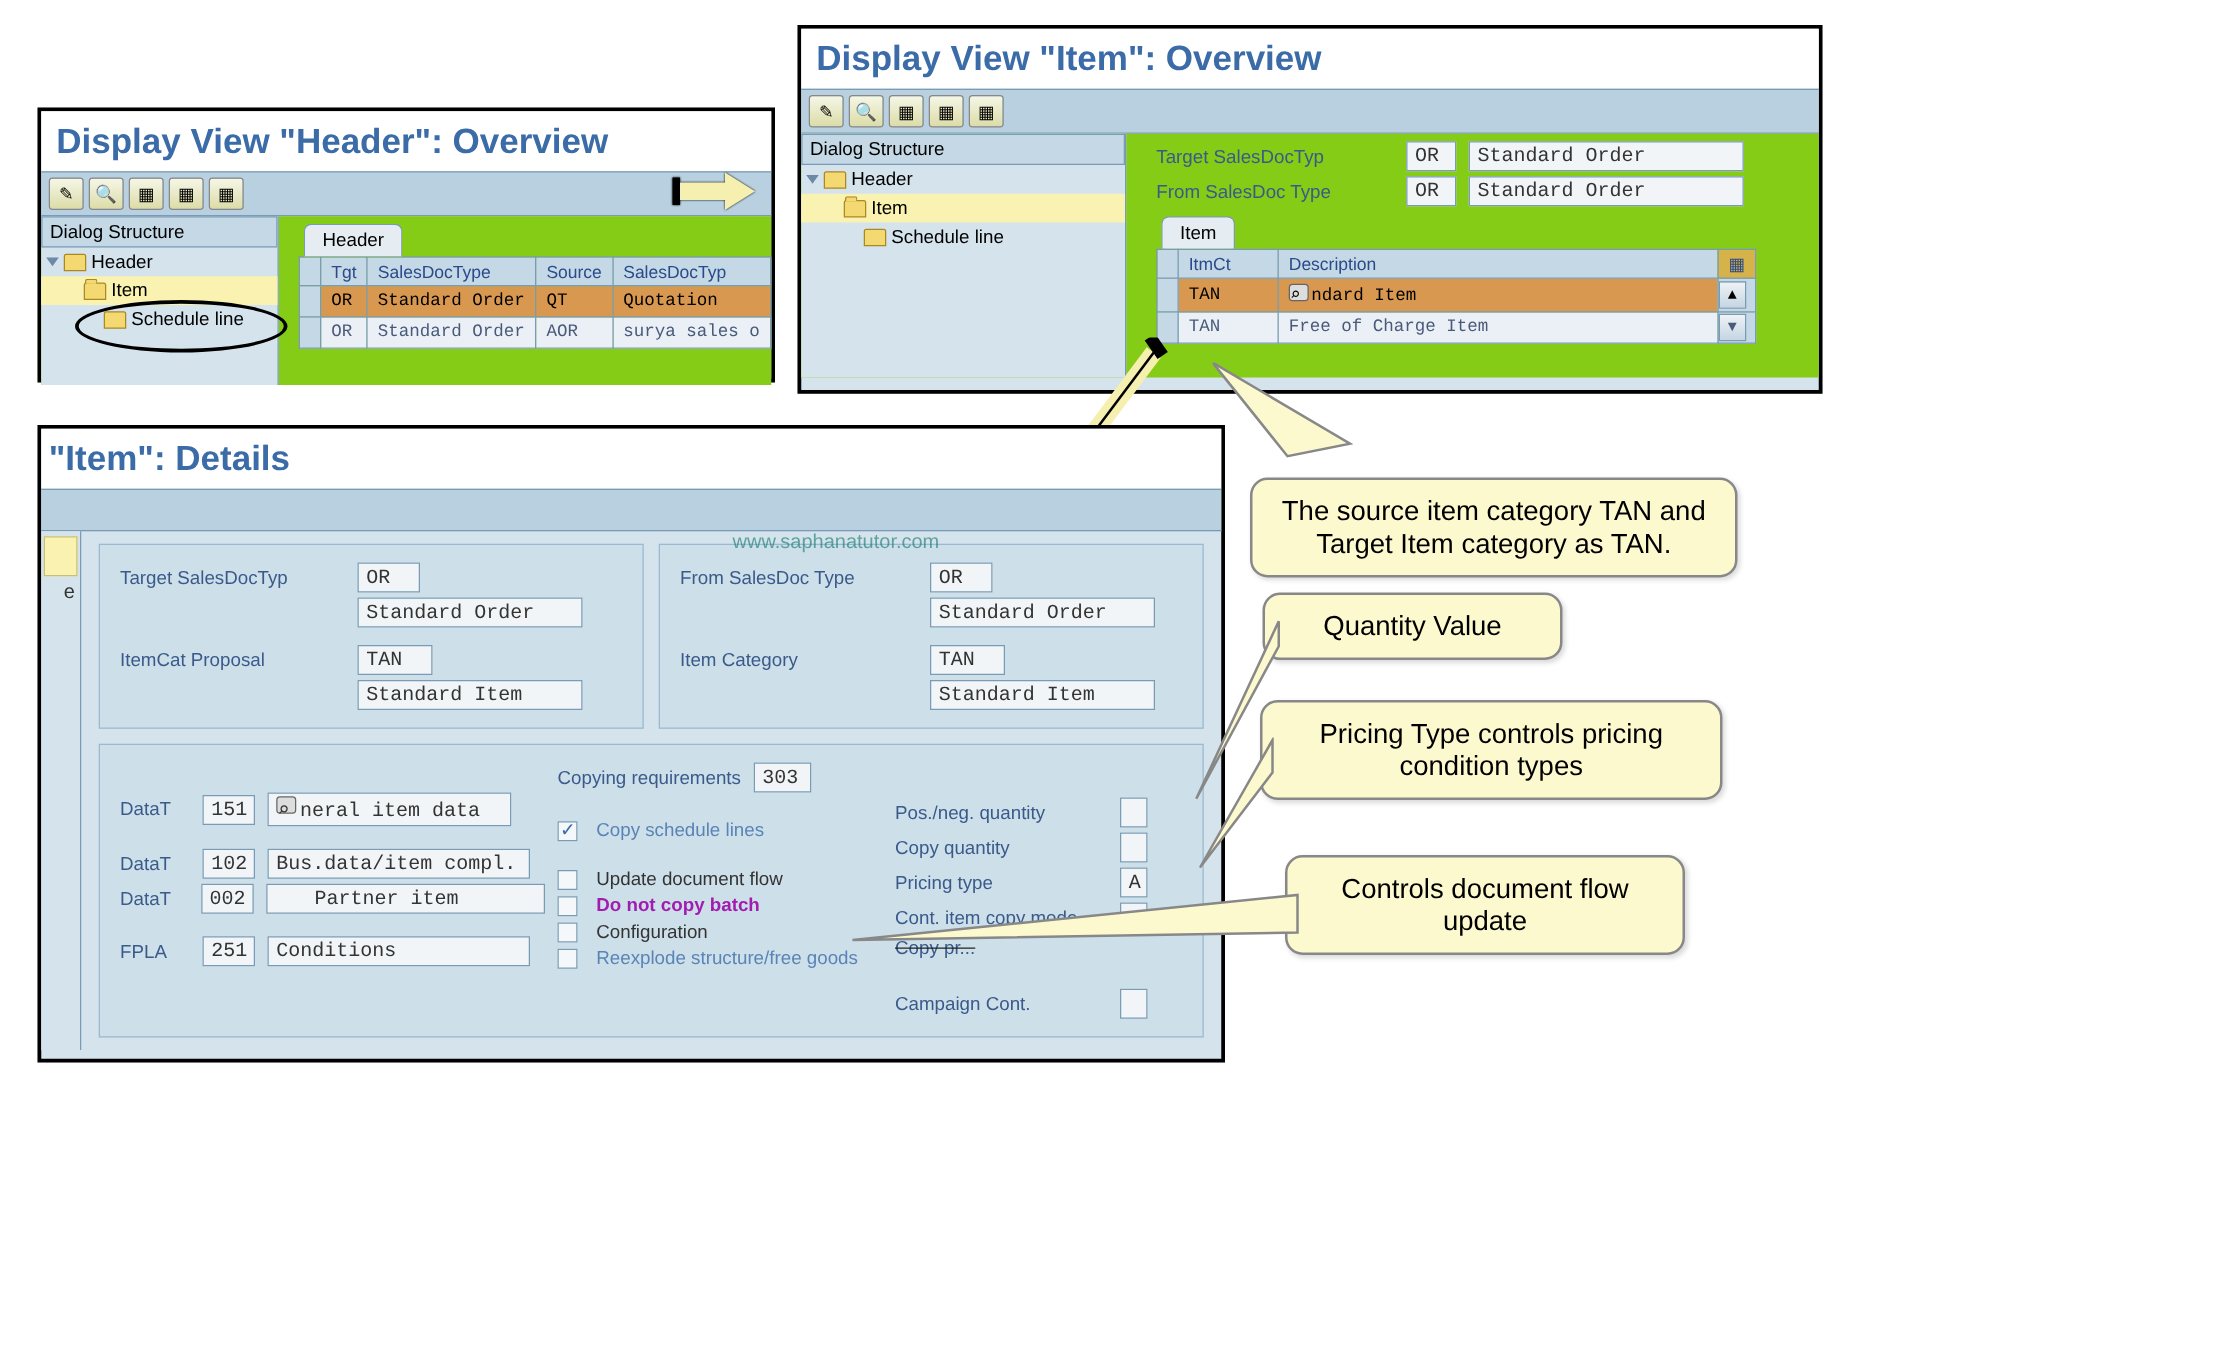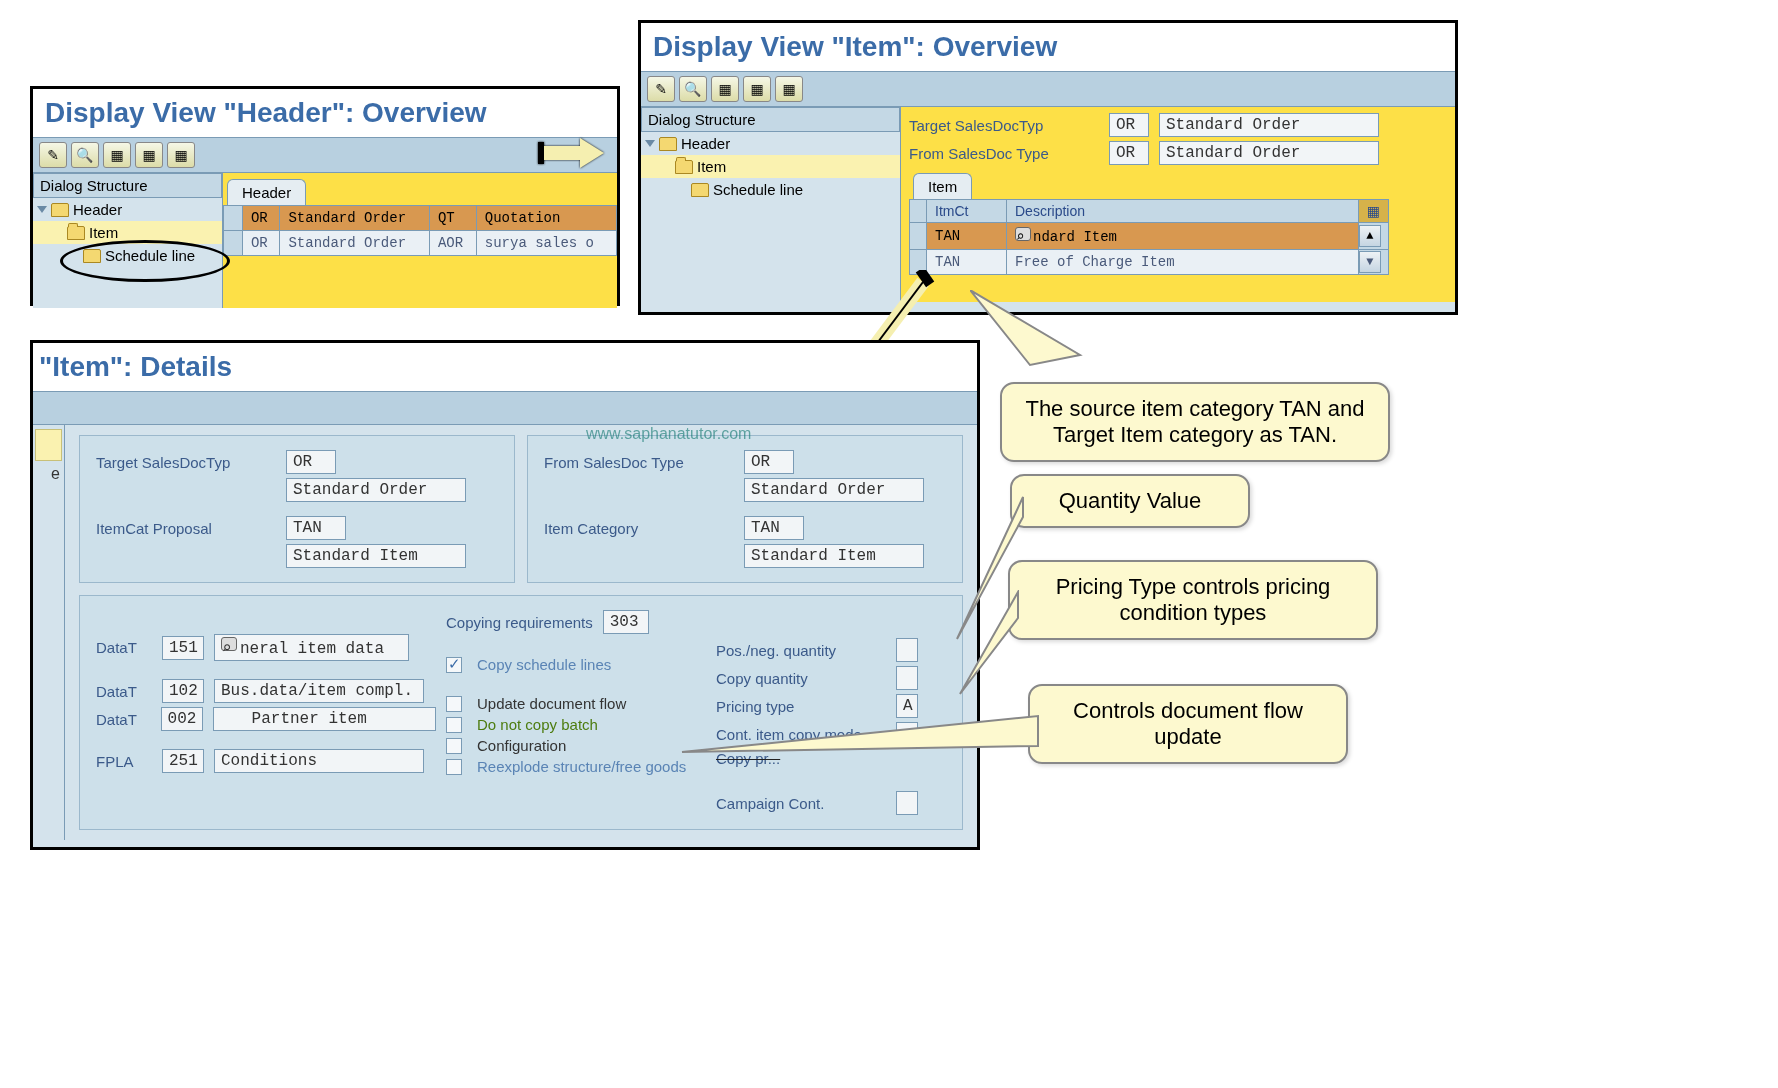--- a/index.html
+++ b/index.html
@@ -40,21 +40,22 @@
     border: 1px solid #888;
     border-radius: 3px;
     display: flex;
     align-items: center;
     justify-content: center;
     font-size: 14px;
     cursor: pointer;
   }
   .layout {
     display: flex;
-    background: #fde047;
+    background: #84cc16;
+    gap: 16px;
   }
   .tree {
     width: 190px;
     background: #d4e3ec;
     border-right: 1px solid #7a9bb5;
   }
   .tree-header {
     background: #c4d8e5;
     border: 1px solid #7a9bb5;
     font-size: 15px;
@@ -263,20 +264,27 @@
       </div>
       <div class="tree-node" style="padding-left:50px;">
         <span class="folder-icon"></span>
         <span>Schedule line</span>
       </div>
     </div>
     <div style="flex:1;">
       <div class="tab">Header</div>
       <table class="grid" style="width:100%;">
         <tbody>
+            <tr>
+          <th style="width:14px;"></th>
+          <th>Tgt</th>
+          <th>SalesDocType</th>
+          <th>Source</th>
+          <th>SalesDocTyp</th>
+        </tr>
         <tr class="sel">
           <td style="background:#c4d8e5;"></td>
           <td>OR</td>
           <td>Standard Order</td>
           <td>QT</td>
           <td>Quotation</td>
         </tr>
         <tr>
           <td style="background:#c4d8e5;"></td>
           <td>OR</td>
@@ -463,21 +471,21 @@
             <span class="chk on"></span>
             <span class="lbl" style="color:#5a84b5;">Copy schedule lines</span>
           </div>
           <div style="height:18px;"></div>
           <div class="form-row">
             <span class="chk"></span>
             <span class="lbl" style="color:#333;">Update document flow</span>
           </div>
           <div class="form-row">
             <span class="chk"></span>
-            <span class="lbl" style="color:#4d7c0f;">Do not copy batch</span>
+            <span class="lbl" style="color:#a21caf;font-weight:bold;">Do not copy batch</span>
           </div>
           <div class="form-row">
             <span class="chk"></span>
             <span class="lbl" style="color:#333;">Configuration</span>
           </div>
           <div class="form-row">
             <span class="chk"></span>
             <span class="lbl" style="color:#5a84b5;">Reexplode structure/free goods</span>
           </div>
         </div>

